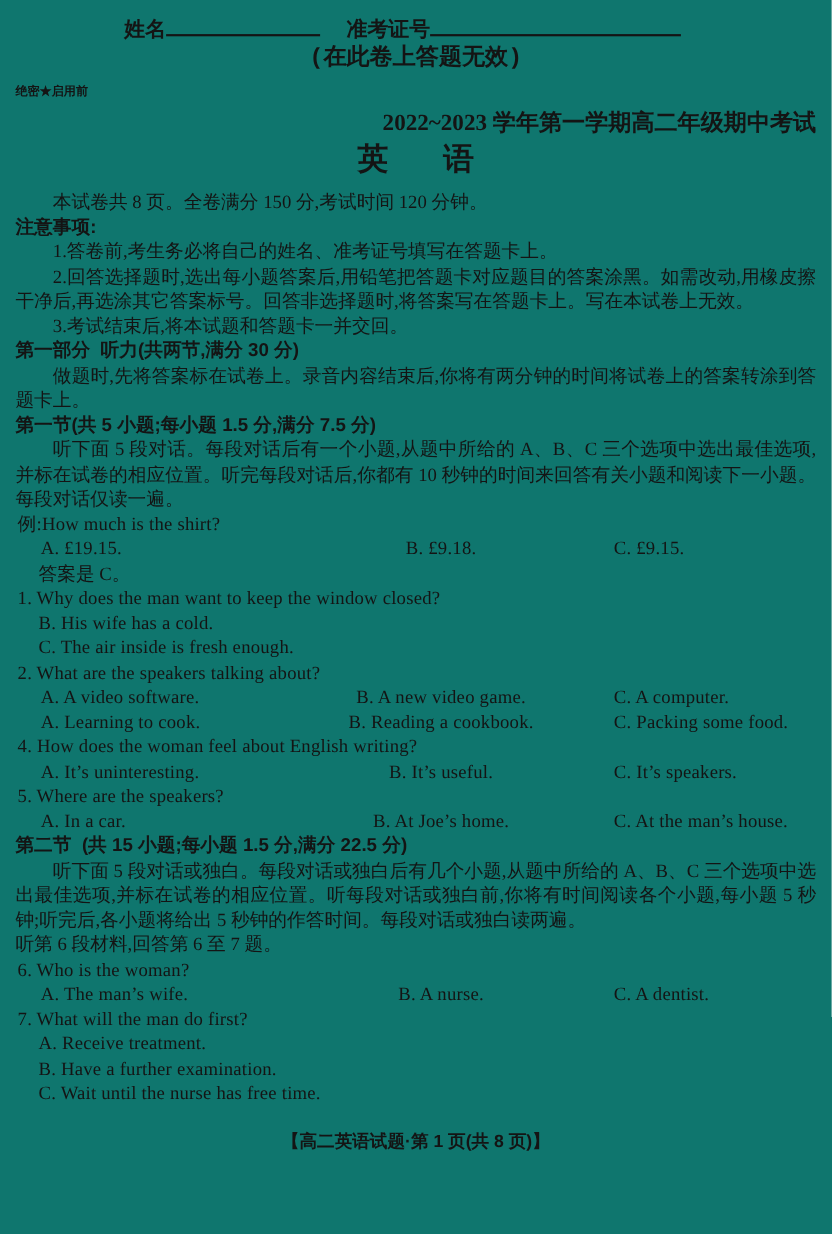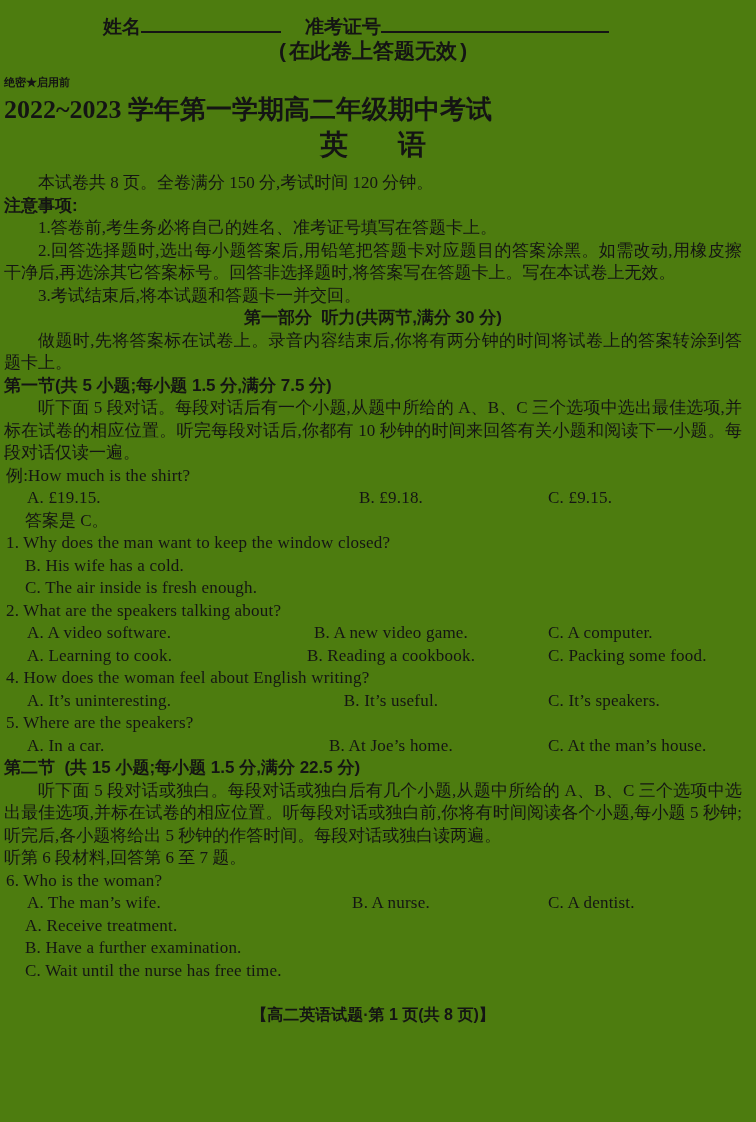--- a/index.html
+++ b/index.html
@@ -3,56 +3,56 @@
 <meta charset="utf-8">
 <style>
   * { margin: 0; padding: 0; box-sizing: border-box; }
   html, body { background: #ffffff; }
   body {
     width: 756px; height: 1122px; overflow: hidden;
     font-family: "Liberation Serif", serif;
     color: #141414;
     font-size: 17px;
   }
-  .page { width: 756px; height: 1122px; padding: 14px 14px 0 4px; background: #4d7c0f; }
+  .page { width: 756px; height: 1122px; padding: 14px 14px 0 14px; background: #0f766e; }
 
   
   .name-row {
     padding-left: 99px;
     font-family: "Liberation Sans", sans-serif;
     font-weight: 700; font-size: 19px; line-height: 26px;
     white-space: pre;
   }
   .blank { display: inline-block; border-bottom: 2px solid #141414; height: 19px; }
   .blank-name { width: 140px; margin-right: 24px; }
   .blank-ticket { width: 228px; }
   .invalid-notice {
     text-align: center; font-family: Liberation Mono, monospace;
     font-weight: 700; font-size: 21px; line-height: 26px;
   }
   .secrecy {
     font-family: "Liberation Sans", sans-serif;
     font-weight: 700; font-size: 11px; line-height: 20px; margin-top: 6px;
   }
   .title1 {
-    text-align: left; font-weight: 700; font-size: 26px; line-height: 32px; margin-top: 2px;
+    text-align: right; font-weight: 700; font-size: 21px; line-height: 32px; margin-top: 2px;
   }
   .subject {
     text-align: center; font-weight: 700; font-size: 28px; line-height: 38px;
     letter-spacing: 50px; text-indent: 50px; white-space: pre;
   }
 
   
   .bline { line-height: 22.5px; }
   .indent { text-indent: 2em; text-align: justify; }
   .exam-info { margin-top: 8px; }
   .hd {
     font-family: "Liberation Sans", sans-serif; font-weight: 700; white-space: pre;
   }
-  .center { text-align: center; }
+  .center { }
   .q-text { padding-left: 2px; letter-spacing: 0.2px; }
   .opt-stack { padding-left: 21px; letter-spacing: 0.2px; }
   .opt-row { display: flex; padding-left: 23px; letter-spacing: 0.2px; gap: 44px; }
   .opt-row .o1 { width: 207px; }
   .opt-row .o2 { width: 226px; text-align: center; }
   .opt-row .o3 { flex: 1; }
   .answer-line { padding-left: 21px; }
 
   .footer {
     margin-top: 22px; text-align: center;
@@ -142,20 +142,21 @@
   <div>
     <div class="bline q-text">6. Who is the woman?</div>
     <div class="bline opt-row">
       <span class="o1">A. The man’s wife.</span>
       <span class="o2">B. A nurse.</span>
       <span class="o3">C. A dentist.</span>
     </div>
   </div>
 
   <div>
+    <div class="bline q-text">7. What will the man do first?</div>
     <div class="bline opt-stack">A. Receive treatment.</div>
     <div class="bline opt-stack">B. Have a further examination.</div>
     <div class="bline opt-stack">C. Wait until the nurse has free time.</div>
   </div>
 
   <div class="footer">【高二英语试题·第 1 页(共 8 页)】</div>
 
 </div>
 
 </body></html>

